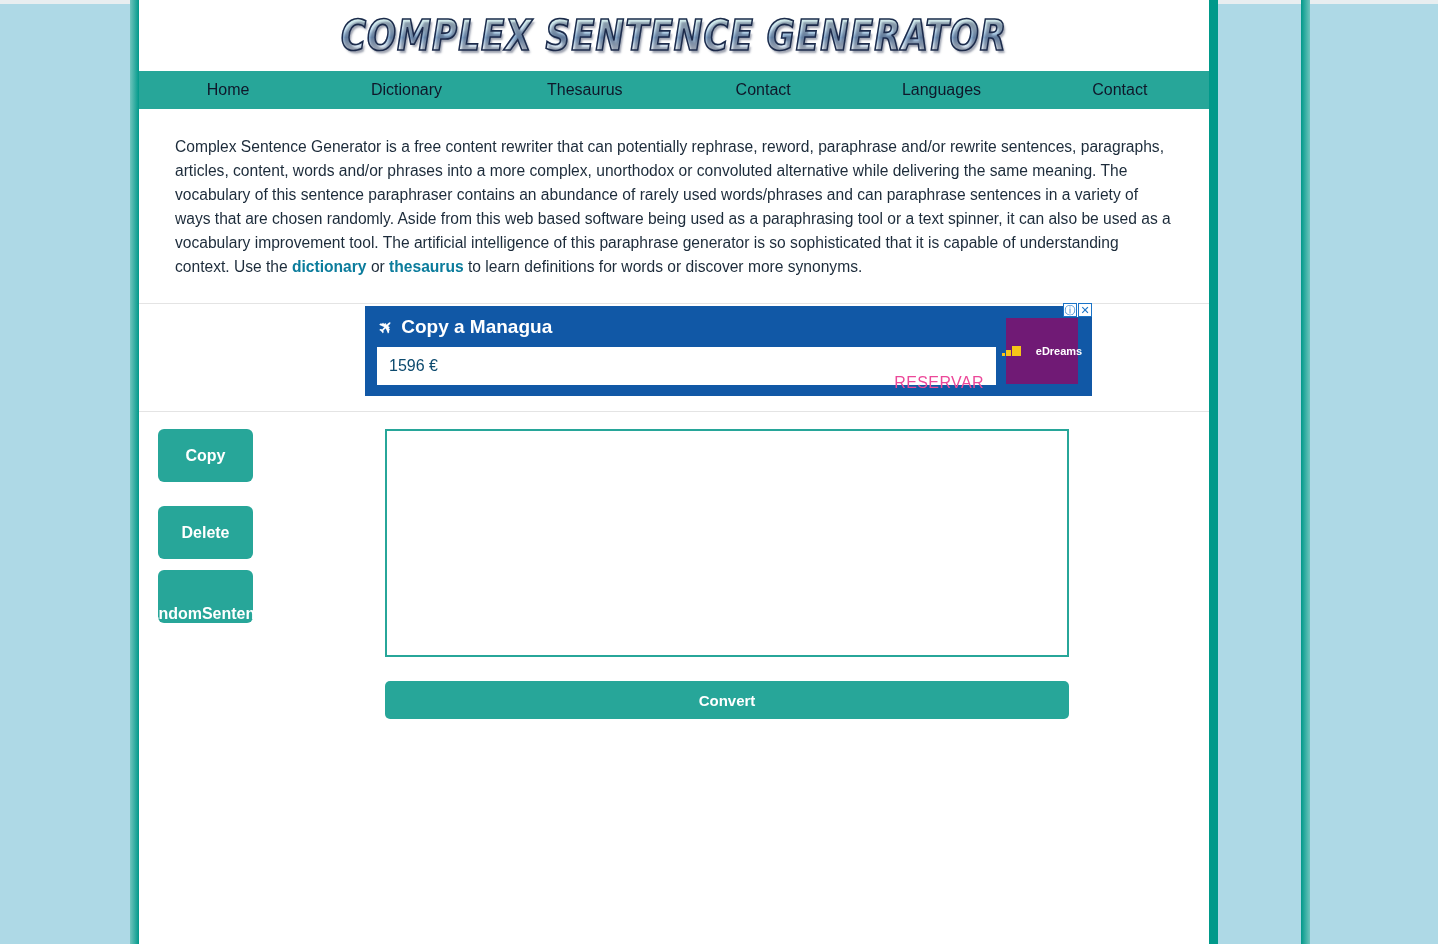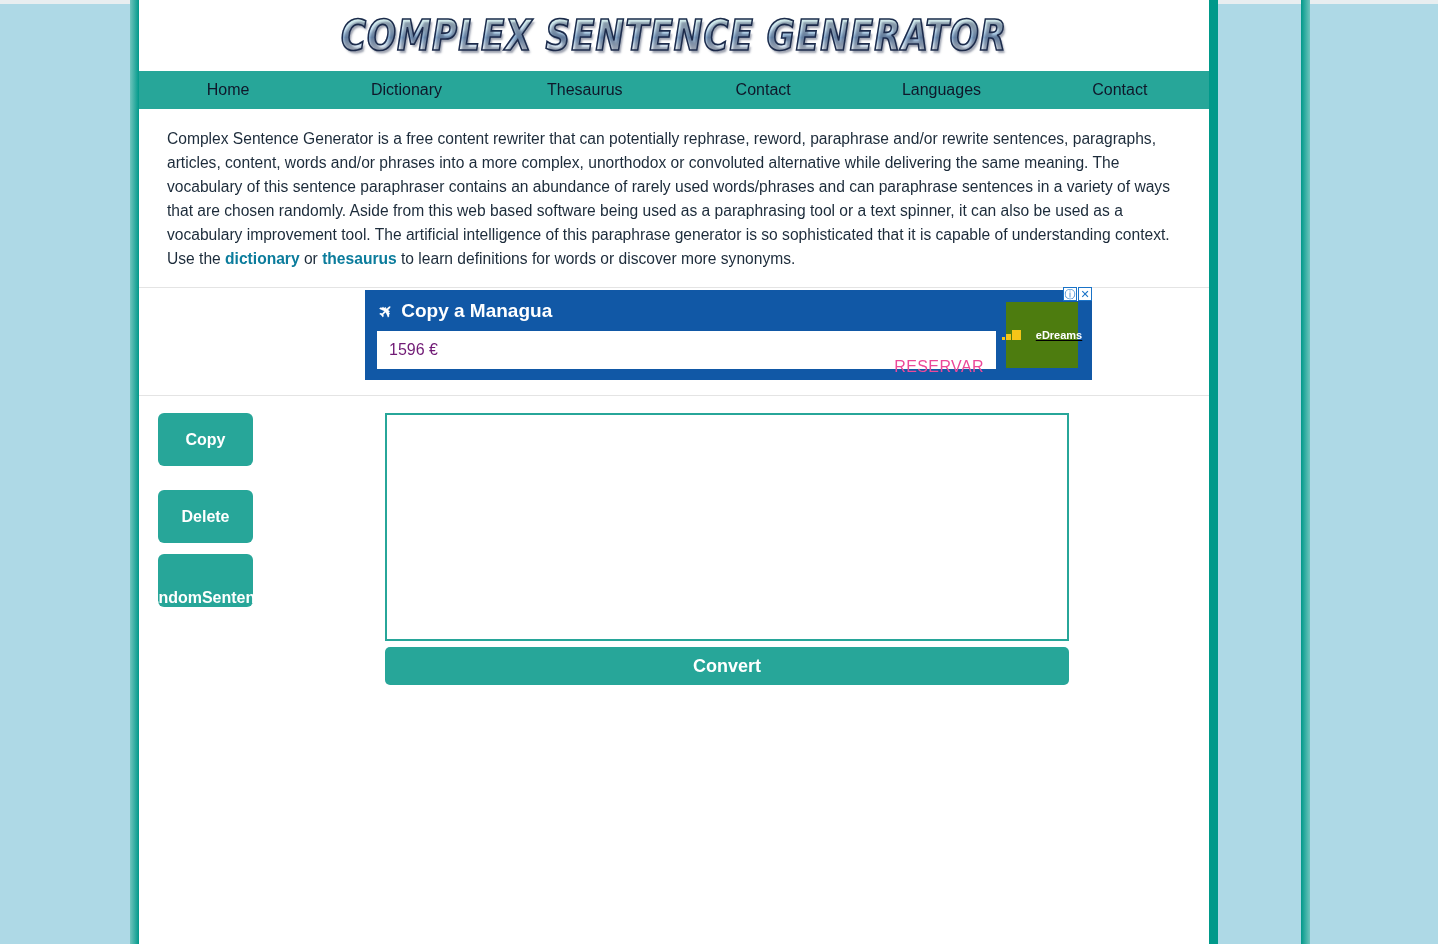--- a/index.html
+++ b/index.html
@@ -94,21 +94,21 @@
 
   
   .intro-wrap {
     padding: 14px 22px 12px 24px;
     border-bottom: 1px solid #e4e4e4;
   }
   .intro {
     color: #1c2b3a;
     font-size: 15.6px;
     line-height: 24px;
-    margin: 4px;
+    margin: 12px;
     text-align: left;
   }
   .intro a {
     color: #0b7c9c;
     font-weight: bold;
     text-decoration: none;
   }
 
   
   .ad-zone {
@@ -150,40 +150,39 @@
   .ad-cta-row {
     background: #ffffff;
     height: 38px;
     display: flex;
     align-items: center;
     justify-content: space-between;
     padding: 0 12px;
     box-sizing: border-box;
   }
   .ad-price {
-    color: #701a75;
+    color: #0c4a6e;
     font-size: 16px;
   }
   .ad-reserve {
     color: #ec4899;
     font-size: 16px;
     font-weight: normal;
     letter-spacing: .4px;
     cursor: pointer;
     margin-top: 33px;
   }
   .ad-logo-box {
     width: 72px;
-    background: #4d7c0f;
+    background: #701a75;
     margin: 12px 14px 12px 0;
     display: flex;
     align-items: center;
     justify-content: center;
     gap: 15px;
-    text-decoration: underline;
   }
   .ed-squares { display: flex; align-items: flex-end; gap: 1px; }
   .sq-s { width: 3px; height: 3px; background: #f5c518; }
   .sq-m { width: 5px; height: 6px; background: #f5c518; }
   .sq-l { width: 9px; height: 10px; background: #f5c518; }
   .ed-text { color: #ffffff; font-size: 11px; font-weight: bold; }
   .adchoices {
     position: absolute;
     right: 0;
     top: -3px;
@@ -248,26 +247,26 @@
     font-size: 15px;
     color: #1c2b3a;
     padding: 8px;
     resize: none;
     outline: none;
     display: block;
   }
   .convert-btn {
     width: 684px;
     height: 38px;
-    margin-top: 6px;
+    margin-top: 24px;
     background: #27a699;
     color: #ffffff;
     border: none;
     border-radius: 5px;
-    font-size: 18px;
+    font-size: 15px;
     font-weight: bold;
     font-family: "Liberation Sans", sans-serif;
     cursor: pointer;
   }
 </style>
 </head>
 <body>
 
 <div class="top-strip"></div>
 

